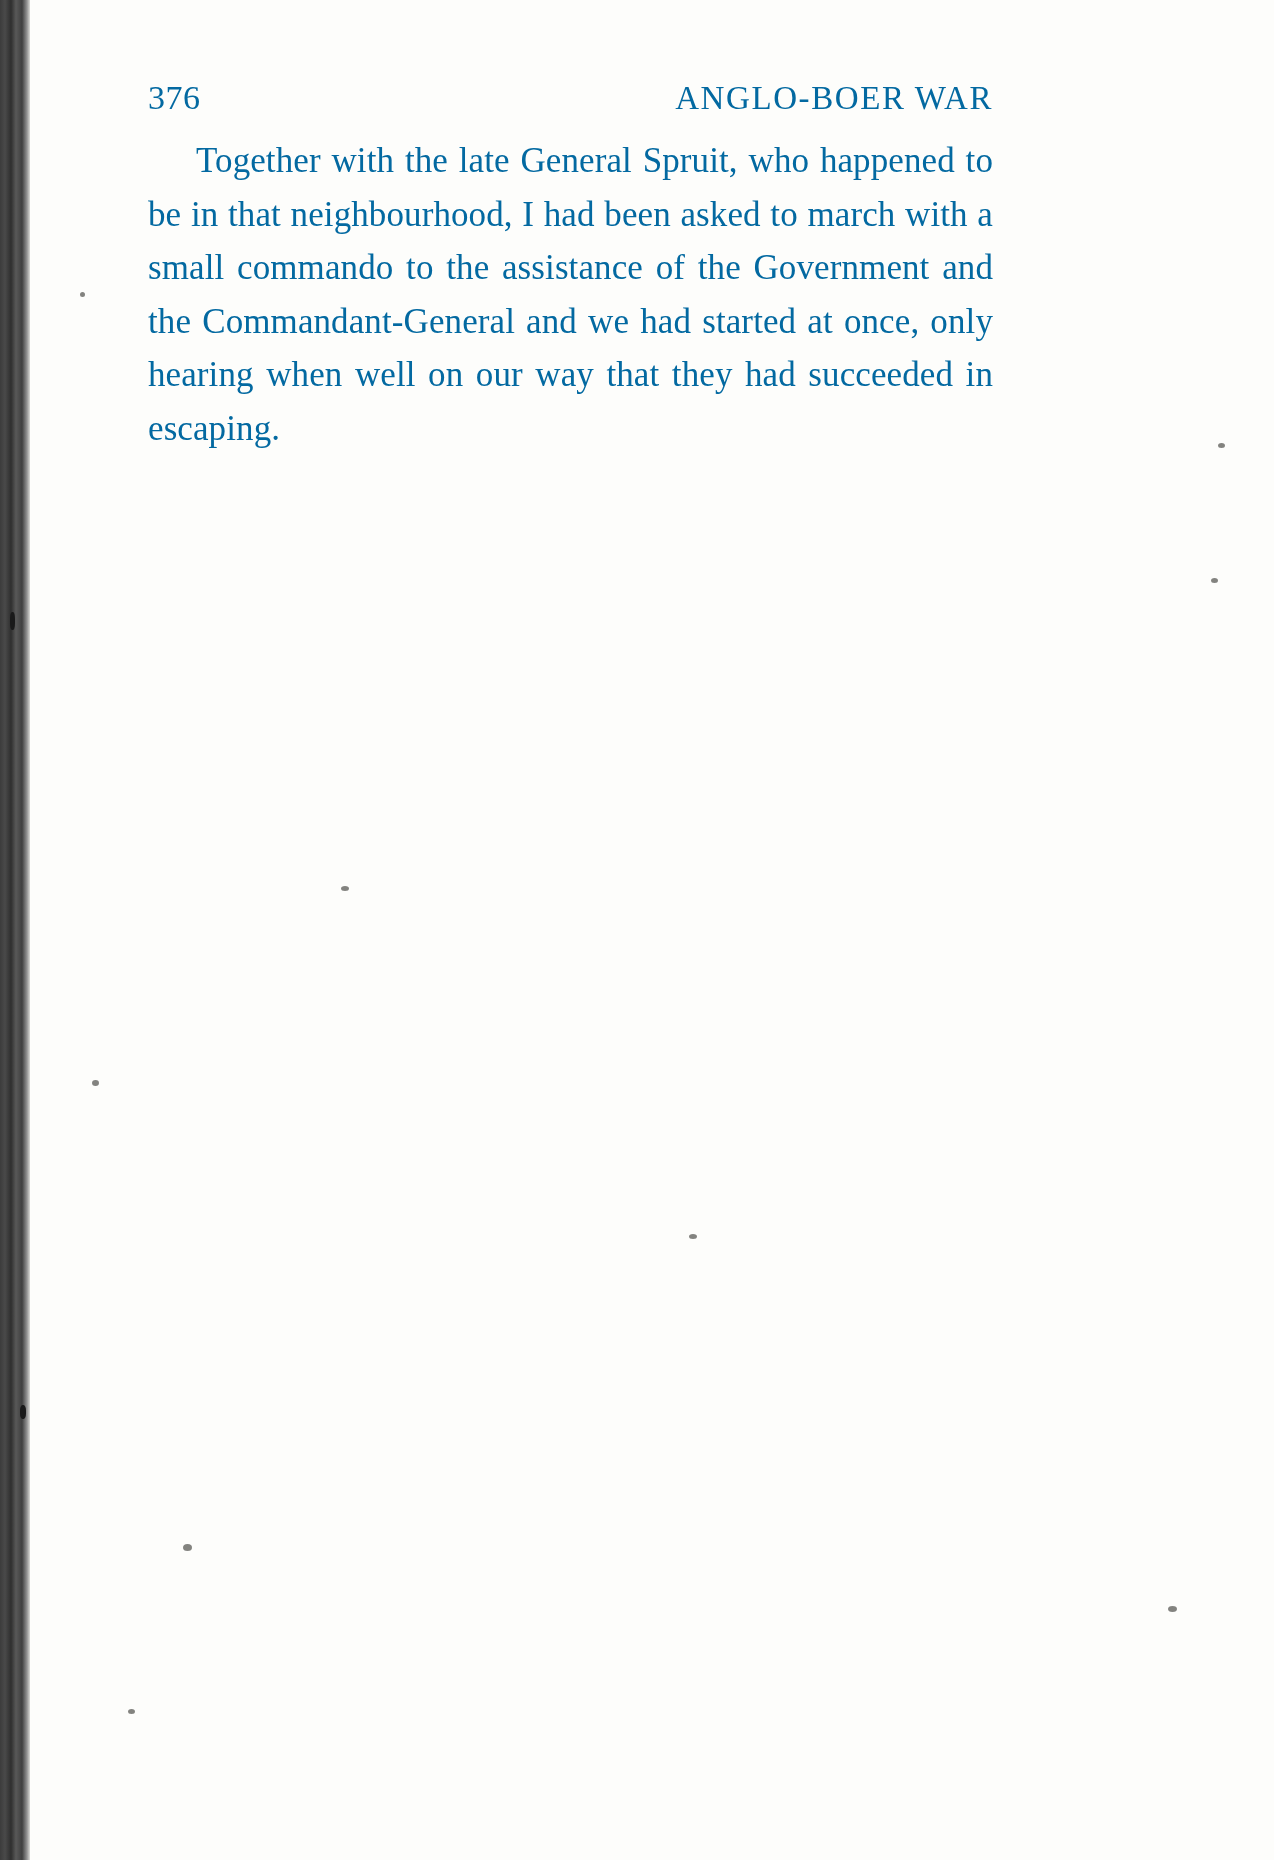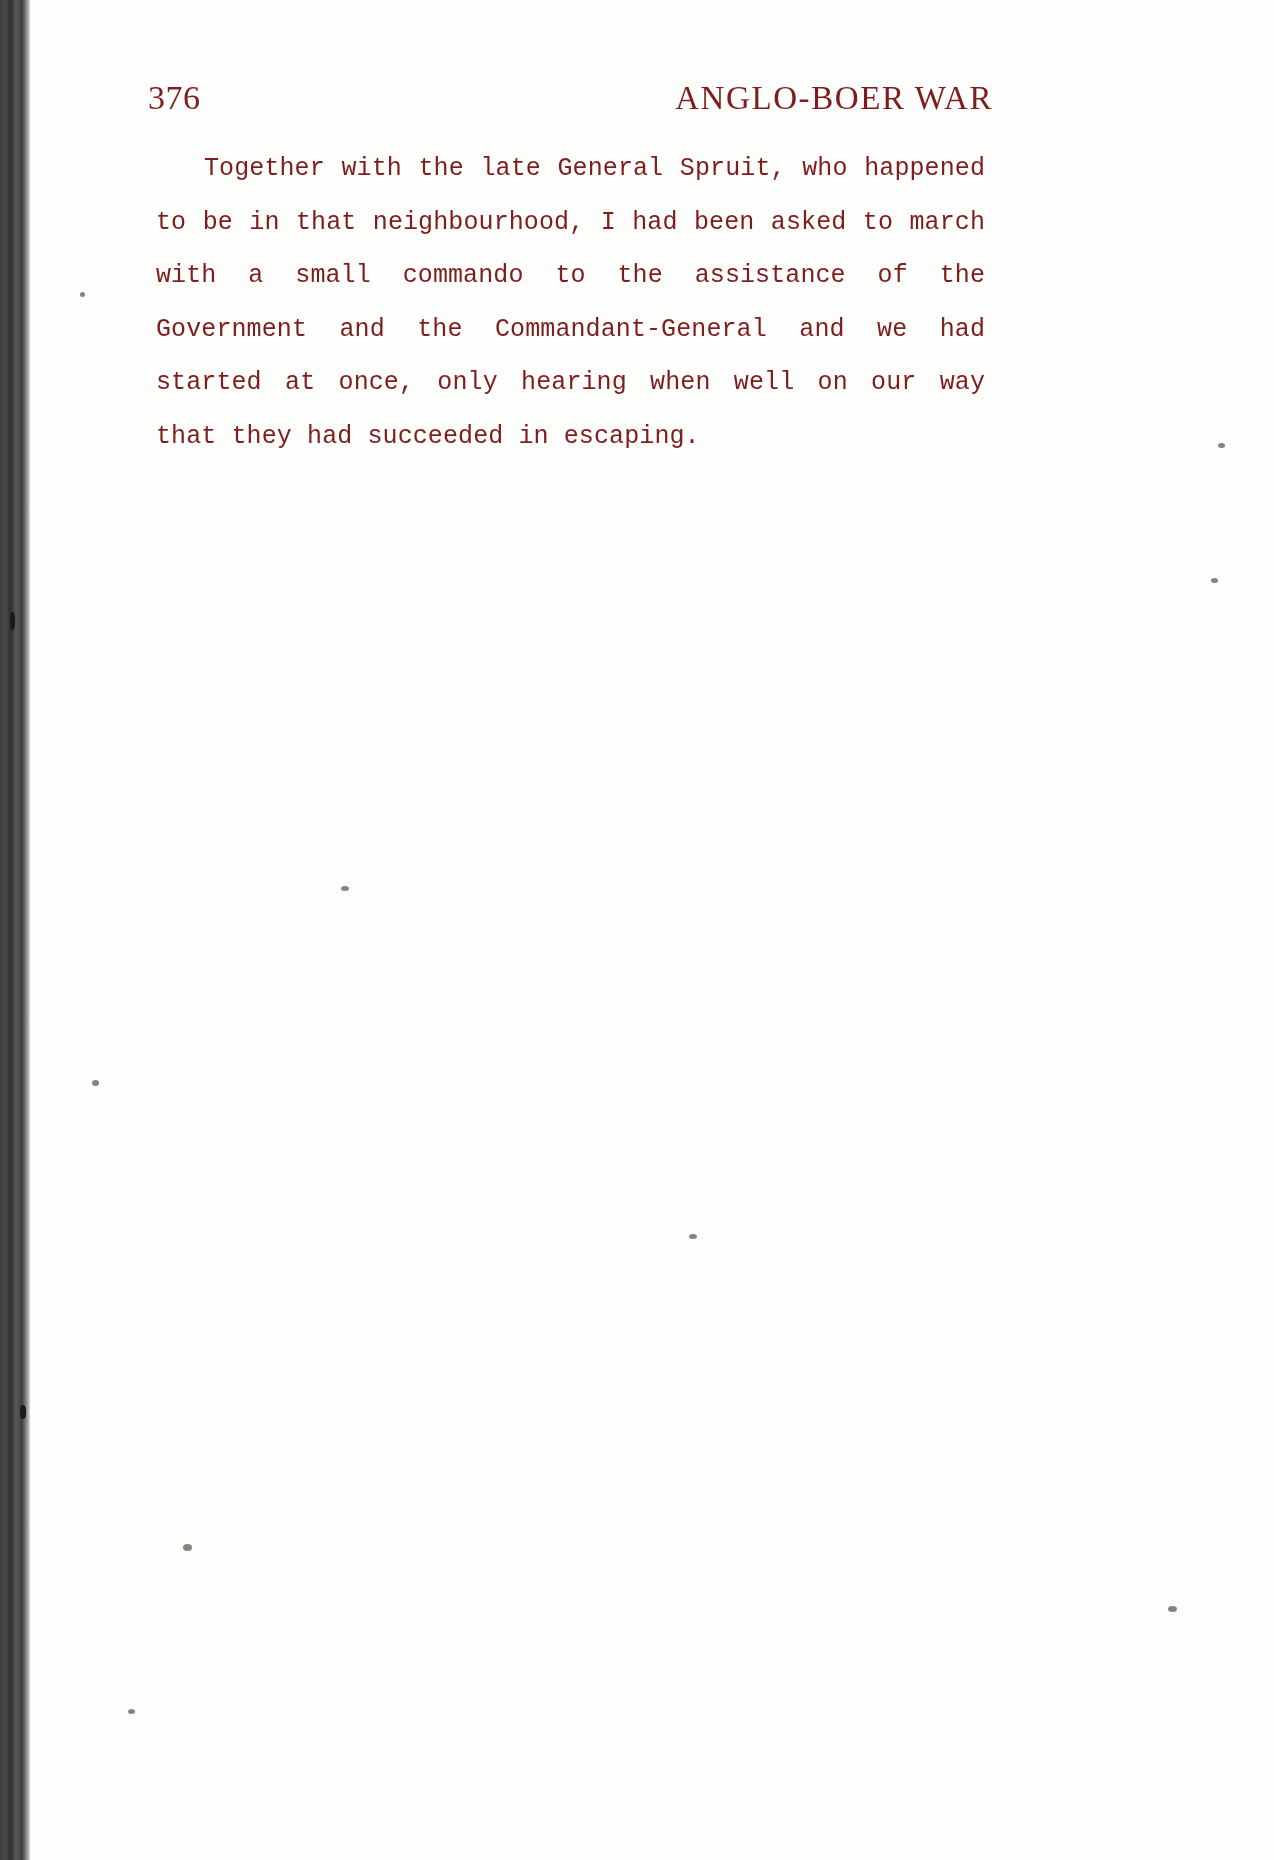--- a/index.html
+++ b/index.html
@@ -7,21 +7,21 @@
     padding: 0;
     background: #ffffff;
   }
   .page {
     position: relative;
     width: 1274px;
     height: 1860px;
     background: #fdfdfb;
     overflow: hidden;
     font-family: "Liberation Serif", serif;
-    color: #7f1d1d;
+    color: #0369a1;
   }
   
   .gutter {
     position: absolute;
     left: 0;
     top: 0;
     width: 30px;
     height: 1860px;
     background:
       linear-gradient(90deg,
@@ -65,27 +65,26 @@
     letter-spacing: 1.6px;
     line-height: 44px;
   }
   .body-block {
     position: absolute;
     left: 0;
     top: 134px;
     width: 845px;
   }
   p.para {
-    margin: 8px;
-    font-size: 25px;
+    margin: 0;
+    font-size: 35px;
     line-height: 53.5px;
     text-align: justify;
     text-justify: inter-word;
     letter-spacing: 0.1px;
-    font-family: Liberation Mono, monospace;
   }
   p.para.indent {
     text-indent: 48px;
   }
   p.para + p.para {
     margin-top: 0;
   }
   
   .speck {
     position: absolute;

